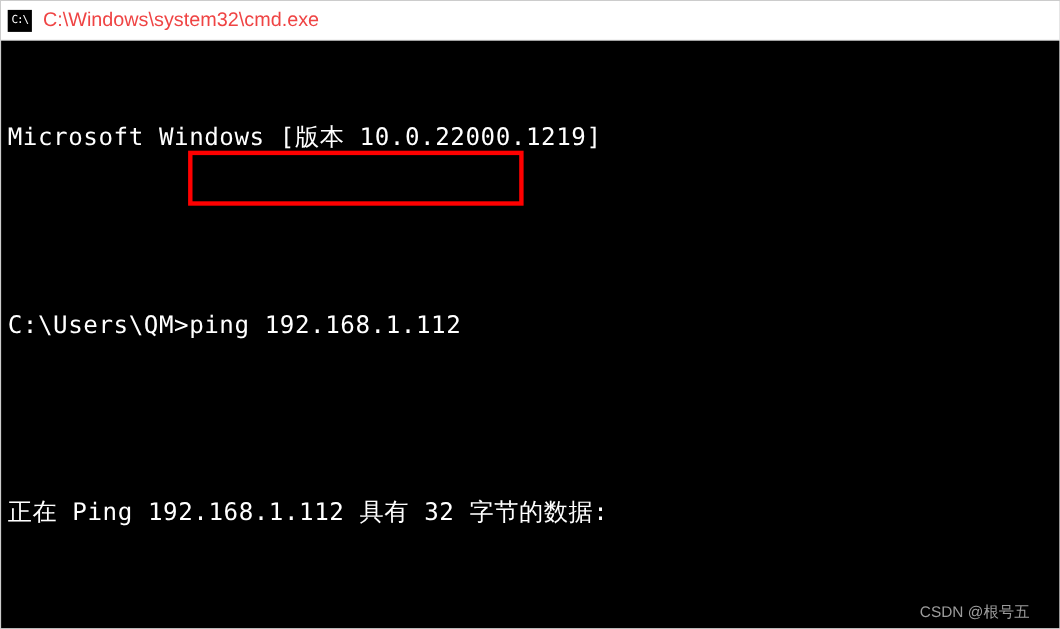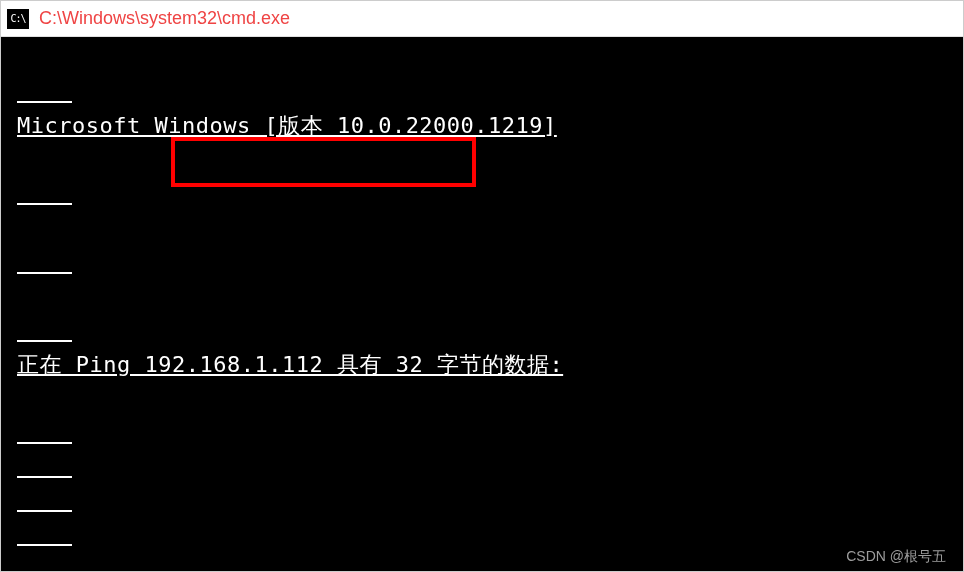--- a/index.html
+++ b/index.html
@@ -46,59 +46,59 @@
     }
     .title-text {
       font-family: "Segoe UI", sans-serif;
       font-size: 18px;
       color: #ef4444;
     }
     .terminal {
       flex: 1;
       background: #000000;
       color: #ffffff;
-      padding: 4px 16px;
+      padding: 4px 6px;
       font-size: 22px;
       line-height: 1.55;
       white-space: pre;
       overflow: hidden;
       font-family: "NSimSun", "SimSun", Consolas, monospace;
       letter-spacing: 0.5px;
       position: relative;
-      text-decoration: underline;
     }
     .line {
       display: block;
     }
     .highlight-box {
       position: absolute;
       border: 4px solid #ff0000;
       pointer-events: none;
     }
     .watermark {
       position: absolute;
       bottom: 6px;
-      right: 18px;
+      right: 28px;
       color: #b8b8b8;
       font-size: 14px;
       font-family: "Microsoft YaHei", sans-serif;
       opacity: 0.85;
     }
   </style>
 </head>
 <body>
 
 <div class="window">
   <div class="title-bar">
     <span class="app-icon">C:\</span>
     <span class="title-text">C:\Windows\system32\cmd.exe</span>
   </div>
   <div class="terminal">
     <span class="line">Microsoft Windows [版本 10.0.22000.1219]</span>
     <span class="line"></span>
+    <span class="line">C:\Users\QM&gt;ping 192.168.1.112</span>
     <span class="line"></span>
     <span class="line">正在 Ping 192.168.1.112 具有 32 字节的数据:</span>
     
     
     
     
     <span class="line"></span>
     
     
     

